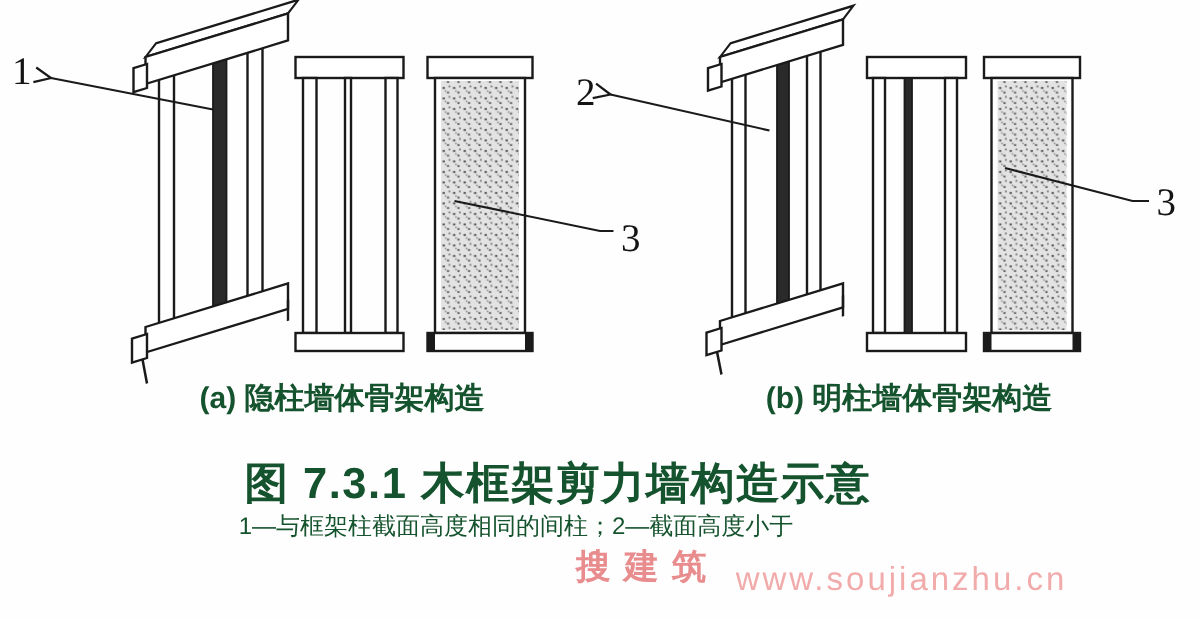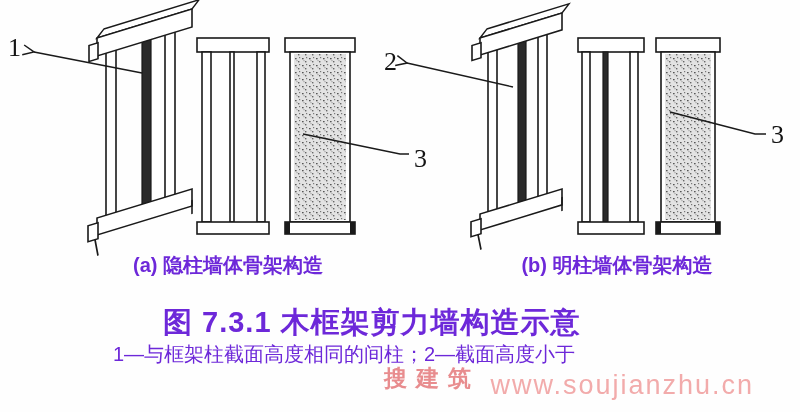--- a/index.html
+++ b/index.html
@@ -4,30 +4,30 @@
 <style>
   html,body{margin:0;padding:0;background:#fff;}
   #page{position:relative;width:800px;height:412px;background:#fefefe;overflow:hidden;
         font-family:"Liberation Sans",sans-serif;}
   #diagram{position:absolute;left:0;top:0;z-index:2;}
   .w{fill:#ffffff;stroke:#1a1a1a;stroke-width:1.6;}
   .d{fill:#2a2a2a;stroke:#1a1a1a;stroke-width:1.2;}
   .ln{fill:none;stroke:#1a1a1a;stroke-width:1.6;}
   .leader{fill:none;stroke:#1a1a1a;stroke-width:1.4;}
   .num{font-family:"Liberation Serif",serif;font-size:26px;fill:#141414;}
-  .txt{position:absolute;z-index:3;color:#6d28d9;text-align:center;white-space:nowrap;}
+  .txt{position:absolute;z-index:3;color:#14532d;text-align:center;white-space:nowrap;}
   #caption-a,#caption-b{top:252px;width:300px;font-size:20px;font-weight:bold;}
   #caption-a{left:78px;}
-  #caption-b{left:467px;}
+  #caption-b{left:456px;}
   #fig-title{left:163px;top:303px;width:400px;font-size:29px;font-weight:bold;letter-spacing:1px;}
-  #legend-1{left:94px;top:341px;width:500px;font-size:20px;}
+  #legend-1{left:94px;top:341px;width:500px;font-size:16px;}
   #legend-2{left:100px;top:379px;width:500px;font-size:20px;}
   #watermark{position:absolute;left:384px;top:362px;z-index:1;white-space:nowrap;}
   #wm-brand{font-size:23px;font-weight:bold;letter-spacing:9px;}
-  #wm-site{font-size:27px;letter-spacing:2px;margin-left:6px;position:relative;top:8px;}
+  #wm-site{font-size:22px;letter-spacing:2px;margin-left:6px;position:relative;top:8px;}
 </style>
 </head>
 <body>
 
 <div id="page">
 
   <div id="watermark">
     <span id="wm-brand" style="color:#e88c8e;">搜建筑</span>
     <span id="wm-site" style="color:#f2abab;">www.soujianzhu.cn</span>
   </div>

